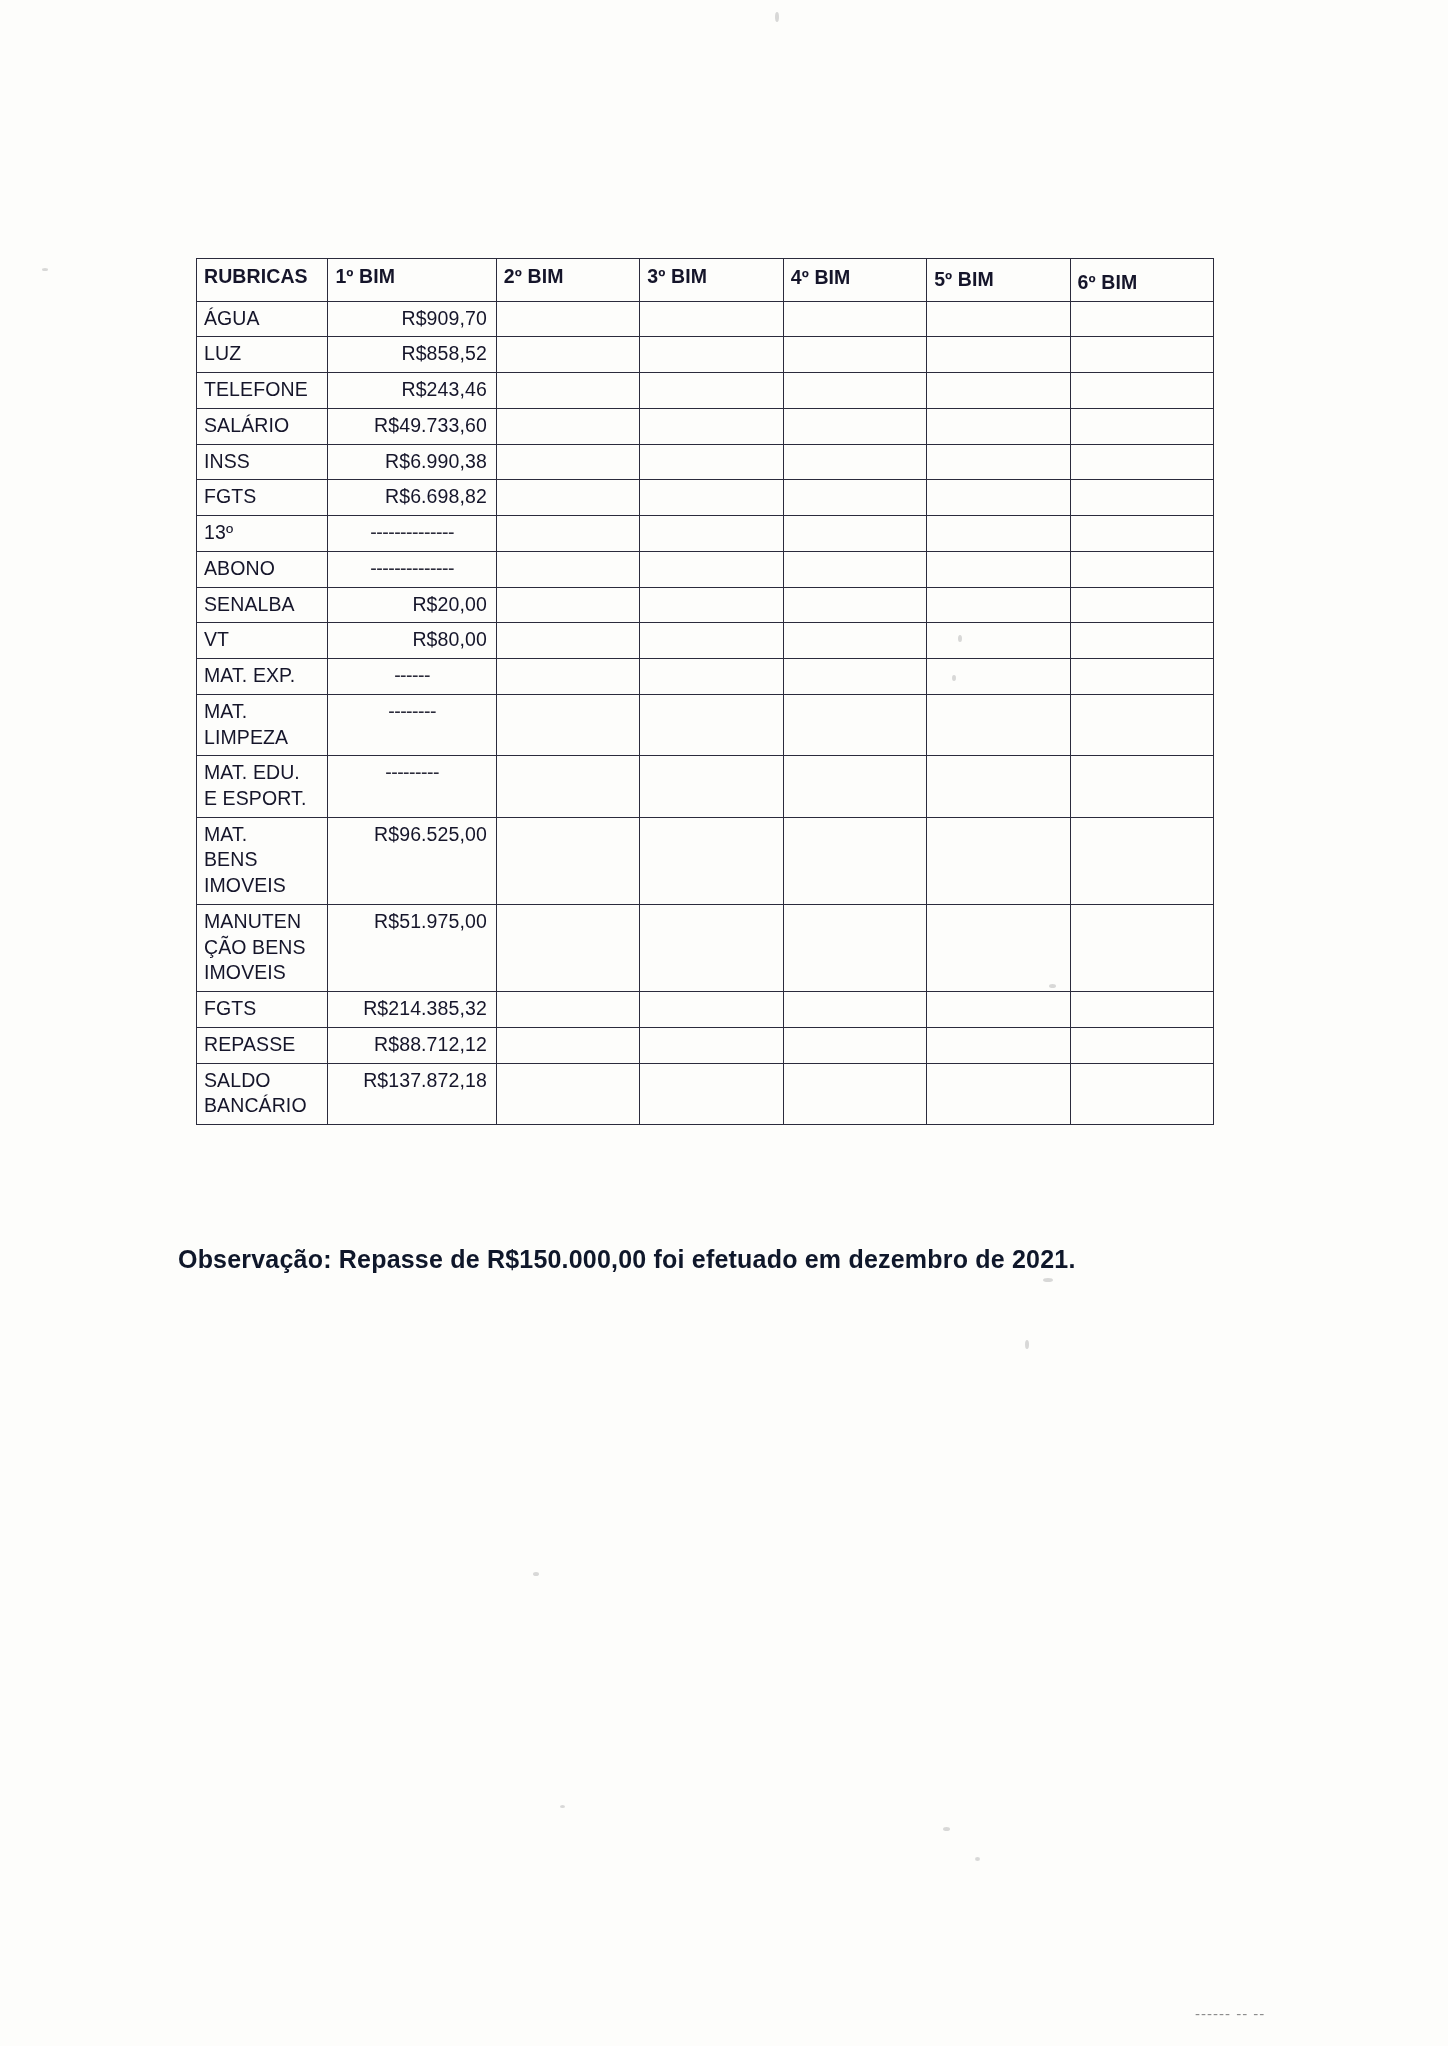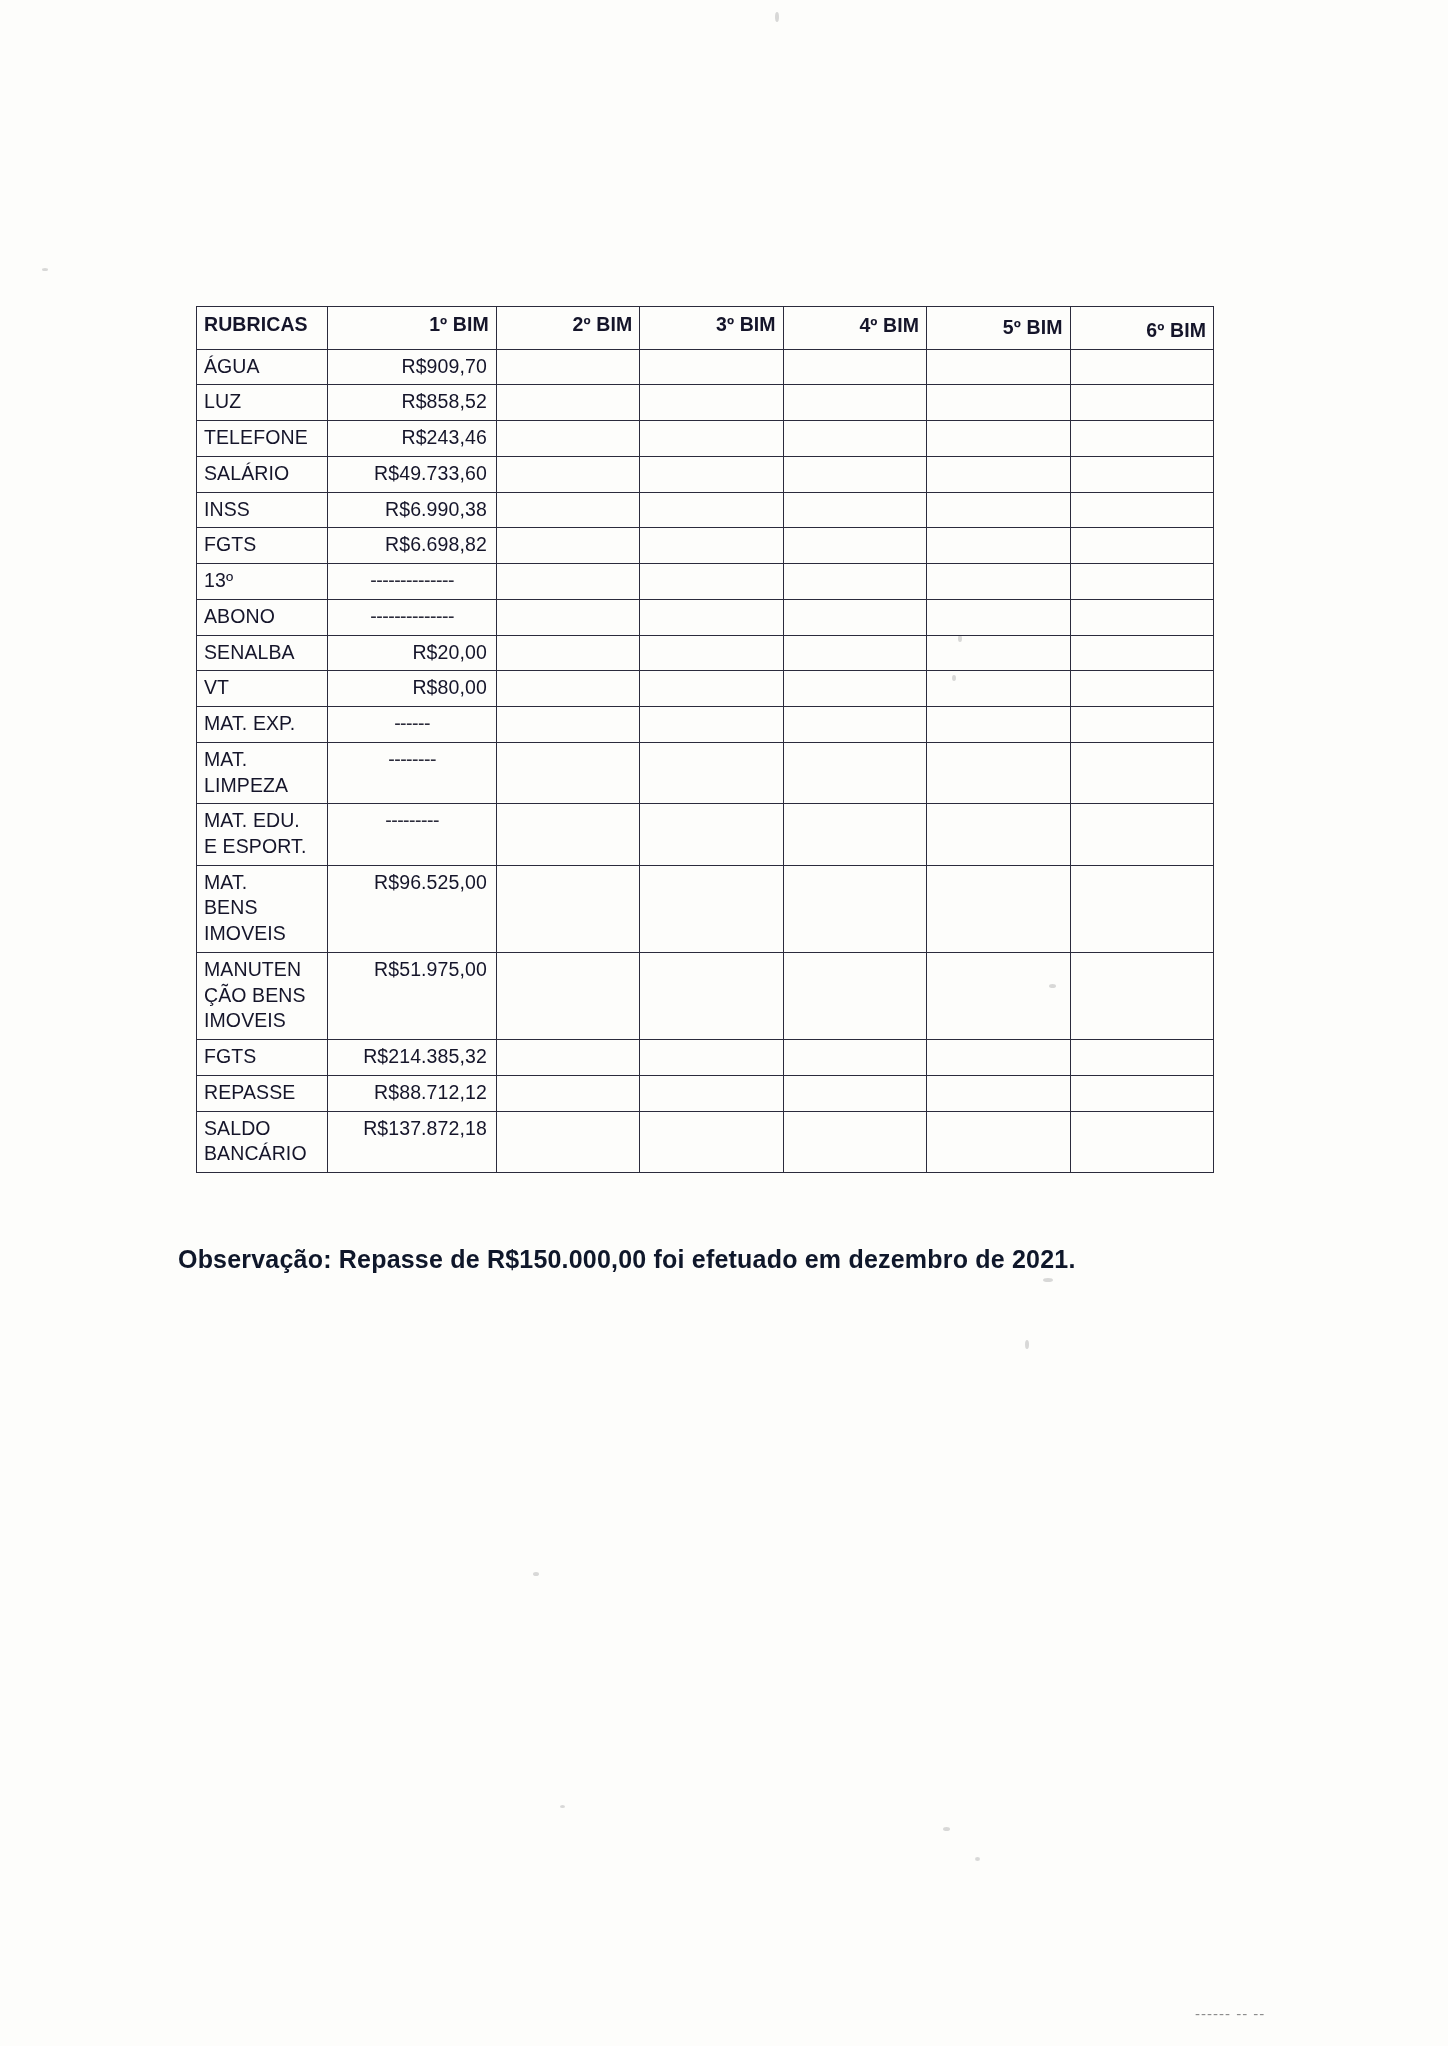--- a/index.html
+++ b/index.html
@@ -28,21 +28,20 @@
     background: #b9b9b9;
     border-radius: 50%;
     opacity: .55;
   }
 
   .table-wrap {
     position: absolute;
     left: 196px;
     top: 258px;
     width: 1018px;
-    margin-top: 48px;
   }
 
   table.budget {
     border-collapse: collapse;
     width: 100%;
     table-layout: fixed;
   }
 
   table.budget td,
   table.budget th {
@@ -56,21 +55,21 @@
     font-size: 19.5px;
     line-height: 1.32;
     letter-spacing: .1px;
     color: #15152a;
     min-height: 22px;
     box-sizing: border-box;
   }
 
   .hdr .cell-inner {
     font-size: 19.5px;
-    text-align: right;
+    text-align: left;
     padding-top: 5px;
   }
 
   .hdr-label .cell-inner {
     text-align: left;
   }
 
   .rubrica .cell-inner {
     text-align: left;
     white-space: pre-line;

